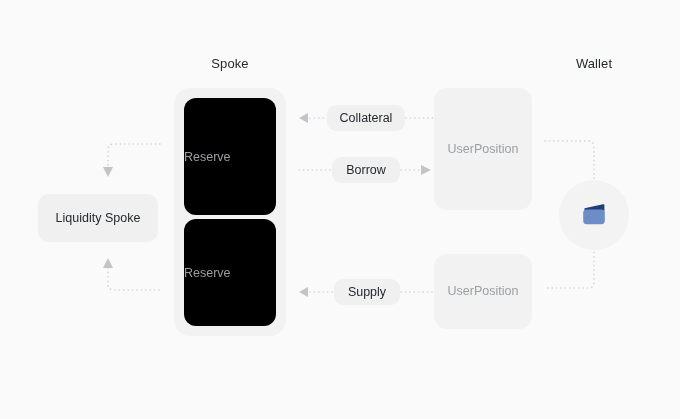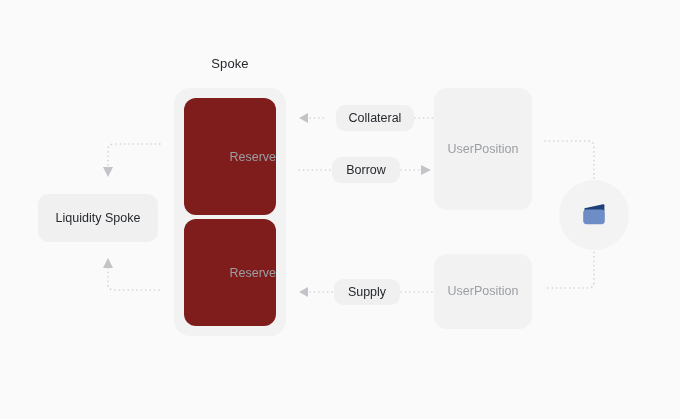--- a/index.html
+++ b/index.html
@@ -57,25 +57,25 @@
     top: 88px;
     width: 112px;
     height: 248px;
     background: #f2f2f3;
     border-radius: 16px;
   }
   .reserve-card {
     position: absolute;
     left: 10px;
     width: 92px;
-    background: #7f1d1d;
+    background: #000000;
     border-radius: 12px;
     display: flex;
     align-items: center;
-    justify-content: flex-end;
+    justify-content: flex-start;
     font-size: 12.5px;
     color: #9b9ea3;
     white-space: nowrap;
   }
   #reserve-card-1 { top: 10px;  height: 117px; }
   #reserve-card-2 { top: 131px; height: 107px; }
 
   
   .action-pill {
     position: absolute;
@@ -85,21 +85,21 @@
     display: flex;
     align-items: center;
     justify-content: center;
     font-size: 12.5px;
     font-weight: 500;
     color: #26292e;
     white-space: nowrap;
     padding: 0 12px;
     box-sizing: border-box;
   }
-  #pill-collateral { left: 336px; top: 105px; width: 78px; }
+  #pill-collateral { left: 327px; top: 105px; width: 78px; }
   #pill-borrow     { left: 332px; top: 157px; width: 68px; }
   #pill-supply     { left: 334px; top: 279px; width: 66px; }
 
   
   .user-position {
     position: absolute;
     background: #f2f2f3;
     border-radius: 13px;
     display: flex;
     flex-direction: row;
@@ -143,20 +143,21 @@
   }
   .arrowhead { fill: #c2c4c8; }
 </style>
 </head>
 <body>
 
 <div id="canvas">
 
   <div class="col-heading" id="heading-spoke">Spoke</div>
 
+  <div class="col-heading" id="heading-wallet">Wallet</div>
 
   <div class="connector" id="connector-hub-top" style="left:100px; top:140px; width:64px; height:42px;">
     <svg width="64" height="42" viewBox="0 0 64 42">
       <path class="dotline" d="M60 4 H14 Q8 4 8 10 V27"></path>
       <polygon class="arrowhead" points="3,27 13,27 8,37"></polygon>
     </svg>
   </div>
 
   <div class="connector" id="connector-hub-bottom" style="left:100px; top:254px; width:64px; height:42px;">
     <svg width="64" height="42" viewBox="0 0 64 42">

